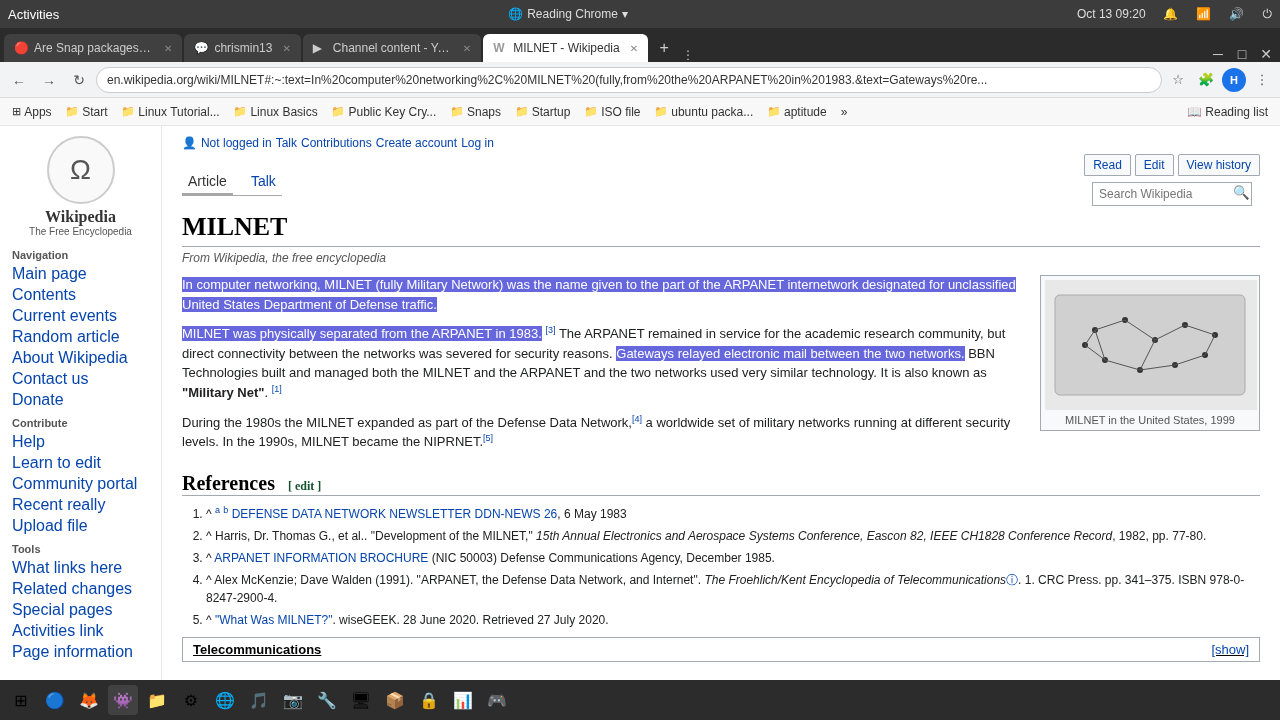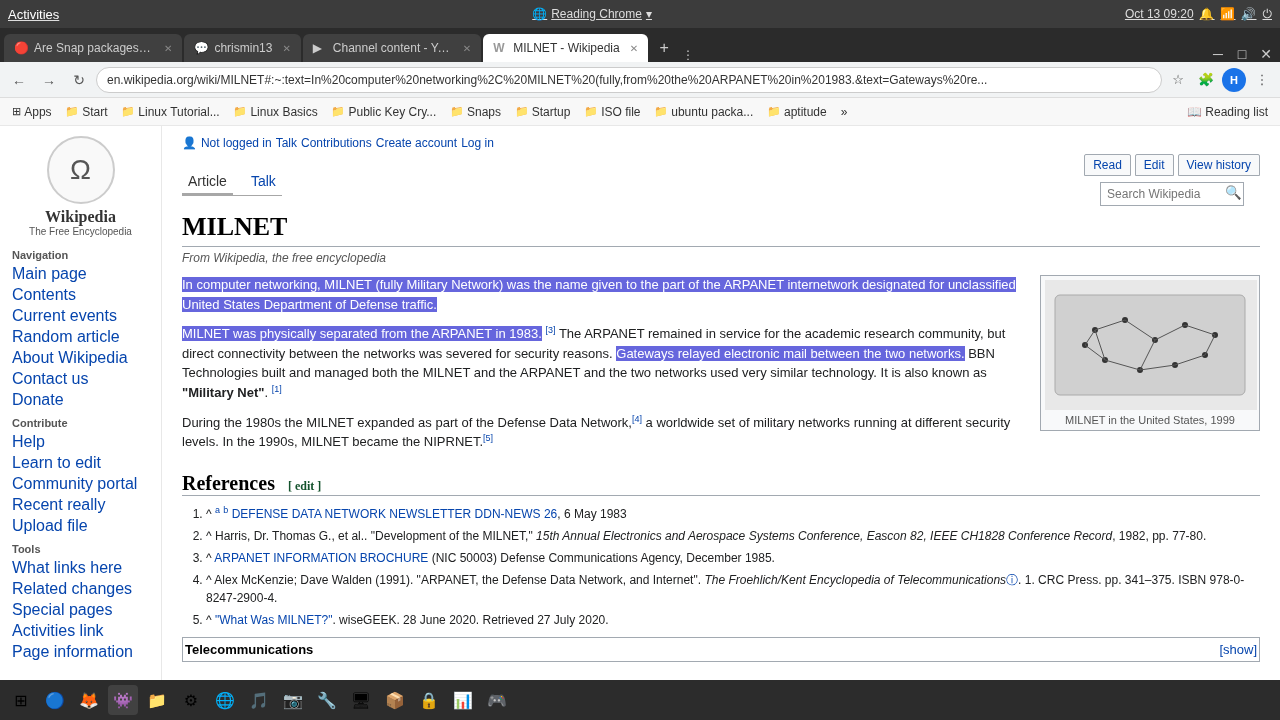--- a/index.html
+++ b/index.html
@@ -8,25 +8,24 @@
     
     #topbar {
       height: 28px;
       background: #3c3c3c;
       display: flex;
       align-items: center;
       justify-content: space-between;
       padding: 0 8px;
       color: #ddd;
       font-size: 12px;
-      text-decoration: underline;
     }
     #topbar-left { display: flex; align-items: center; gap: 8px; }
     #topbar-center { display: flex; align-items: center; gap: 4px; }
-    #topbar-right { display: flex; align-items: center; gap: 6px; }
+    #topbar-right { display: flex; align-items: center; gap: 18px; }
 
     
     #tabbar {
       height: 34px;
       background: #2b2b2b;
       display: flex;
       align-items: flex-end;
       padding: 0 4px;
     }
     .tab {
@@ -200,21 +199,21 @@
       justify-content: space-between;
       align-items: flex-start;
       margin-bottom: 6px;
     }
     #page-tabs { display: flex; gap: 12px; border-bottom: 1px solid #a7a7a7; margin-bottom: 10px; }
     .page-tab { font-size: 14px; color: #0645ad; padding: 4px 6px; cursor: pointer; border-bottom: 2px solid transparent; }
     .page-tab.active { color: #333; border-bottom: 2px solid #a7a7a7; }
     #action-tabs { display: flex; gap: 4px; align-items: center; }
     .action-btn { font-size: 12px; color: #0645ad; background: #f8f9fa; border: 1px solid #a2a9b1; padding: 3px 8px; cursor: pointer; border-radius: 2px 2px 0 0; text-decoration: none; }
     #search-bar { position: relative; }
-    #wiki-search { width: 144px; height: 24px; border: 1px solid #a2a9b1; padding: 0 24px 0 6px; font-size: 12px; }
+    #wiki-search { width: 160px; height: 24px; border: 1px solid #a2a9b1; padding: 0 24px 0 6px; font-size: 12px; }
     .search-icon-btn { position: absolute; right: 2px; top: 3px; background: none; border: none; cursor: pointer; color: #555; }
 
     #wiki-title { font-family: 'Linux Libertine', Georgia, serif; font-size: 26px; color: #000; border-bottom: 1px solid #a2a9b1; padding-bottom: 4px; margin-bottom: 4px; }
     #wiki-subtitle { font-size: 12px; color: #555; font-style: italic; margin-bottom: 10px; }
 
     .wiki-text { font-size: 13px; line-height: 1.5; color: #202122; margin-bottom: 10px; }
     .wiki-link { color: #0645ad; text-decoration: none; cursor: pointer; }
     .highlighted { background-color: #6666dd; color: #fff; }
 
     .wiki-figure {
@@ -262,22 +261,23 @@
       right: 0;
     }
 
     
     .telecom-bar {
       background: #fff;
       border: 1px solid #a2a9b1;
       display: flex;
       justify-content: space-between;
       align-items: center;
-      padding: 4px 2px;
+      padding: 4px 10px;
       margin-top: 8px;
+      text-decoration: underline;
     }
 
     
     #taskbar {
       height: 40px;
       background: #2c2c2c;
       display: flex;
       align-items: center;
       padding: 0 6px;
       gap: 4px;

